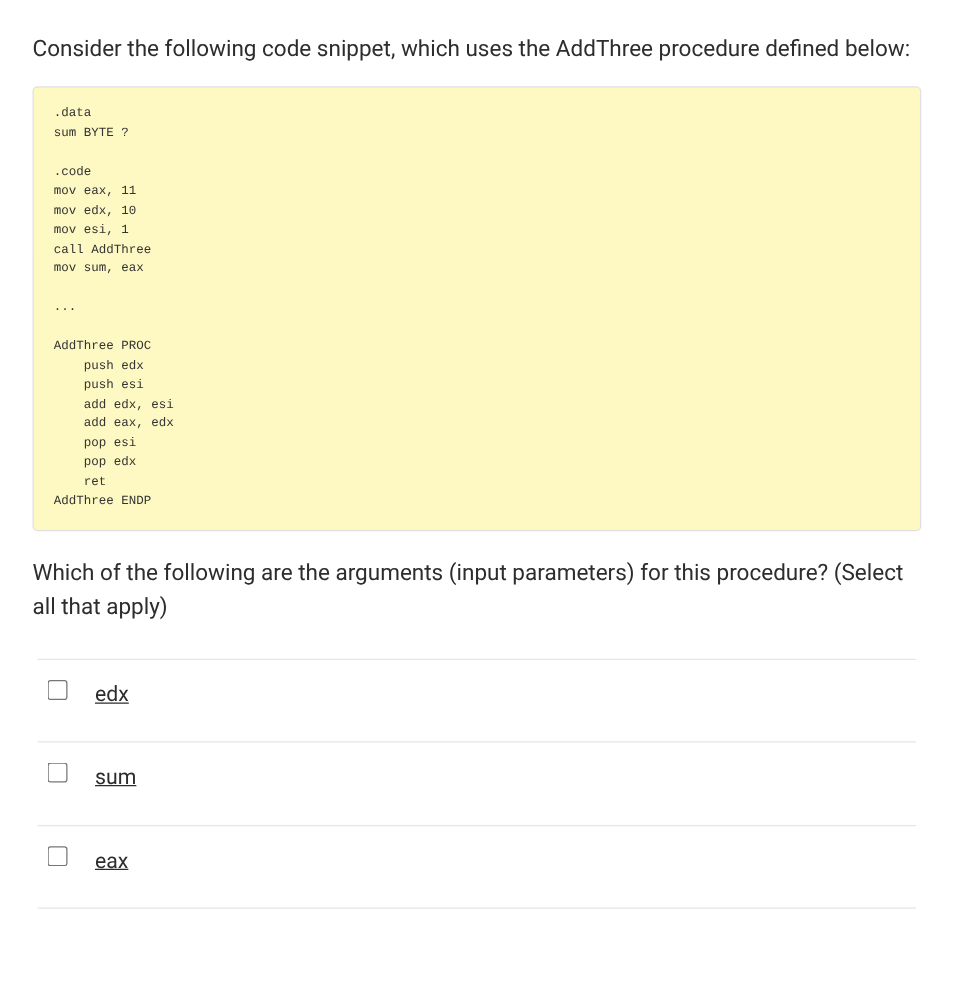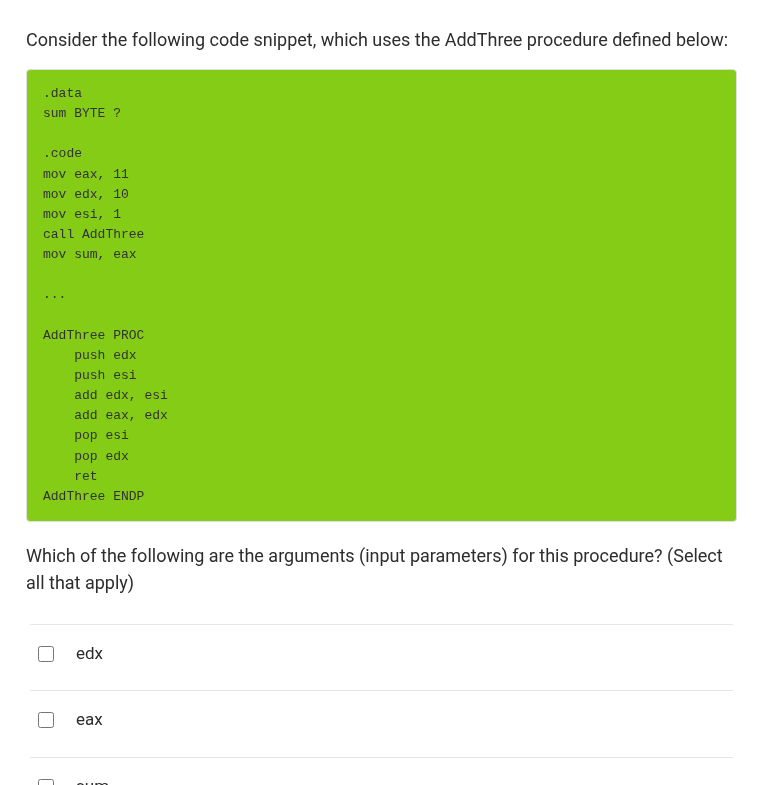--- a/index.html
+++ b/index.html
@@ -12,44 +12,45 @@
       color: #2d2d2d;
       background: #fff;
       padding: 14px;
       font-size: 18px;
       line-height: 1.5;
     }
     .question-intro {
       margin-bottom: 16px;
     }
     .code-block {
-      background: #84cc16;
+      background: #fef9c3;
       border: 1px solid #e0e0e0;
       border-radius: 4px;
       padding: 14px 16px;
       font-family: "Consolas", "Monaco", "Courier New", monospace;
-      font-size: 13px;
+      font-size: 10px;
       line-height: 1.55;
       color: #333;
       white-space: pre;
       margin-bottom: 20px;
     }
     .question-prompt {
       margin-bottom: 24px;
     }
     .options {
       display: flex;
       flex-direction: column;
     }
     .option {
       display: flex;
-      align-items: center;
+      align-items: flex-start;
       padding: 12px 4px;
       border-top: 1px solid #e6e6e6;
       gap: 14px;
+      text-decoration: underline;
     }
     .option input[type="checkbox"] {
       width: 16px;
       height: 16px;
       cursor: pointer;
     }
     .option-label {
       font-size: 17px;
       color: #2d2d2d;
     }
@@ -83,23 +84,23 @@
 
 <div class="question-prompt">Which of the following are the arguments (input parameters) for this procedure? (Select all that apply)</div>
 
 <div class="options">
   <label class="option">
     <input type="checkbox" style="">
     <span class="option-label">edx</span>
   </label>
   <label class="option">
     <input type="checkbox" style="">
-    <span class="option-label">eax</span>
+    <span class="option-label">sum</span>
   </label>
   <label class="option">
     <input type="checkbox" style="">
-    <span class="option-label">sum</span>
+    <span class="option-label">eax</span>
   </label>
   <label class="option">
     
     
   </label>
 </div>
 
 </body></html>

